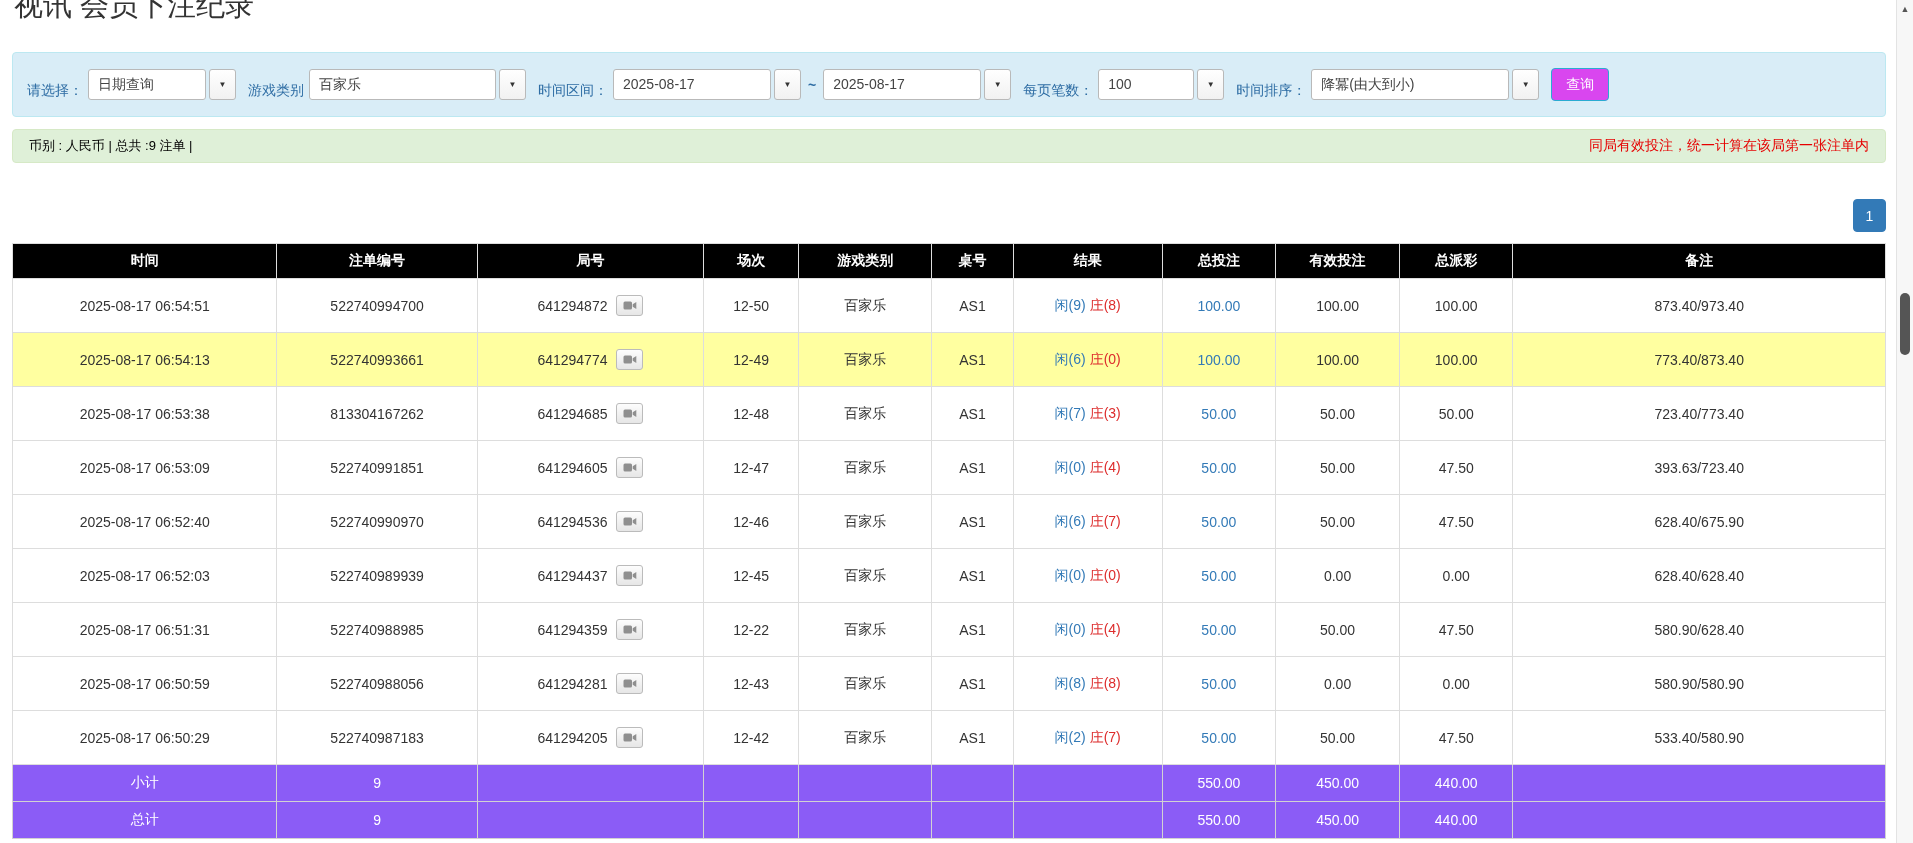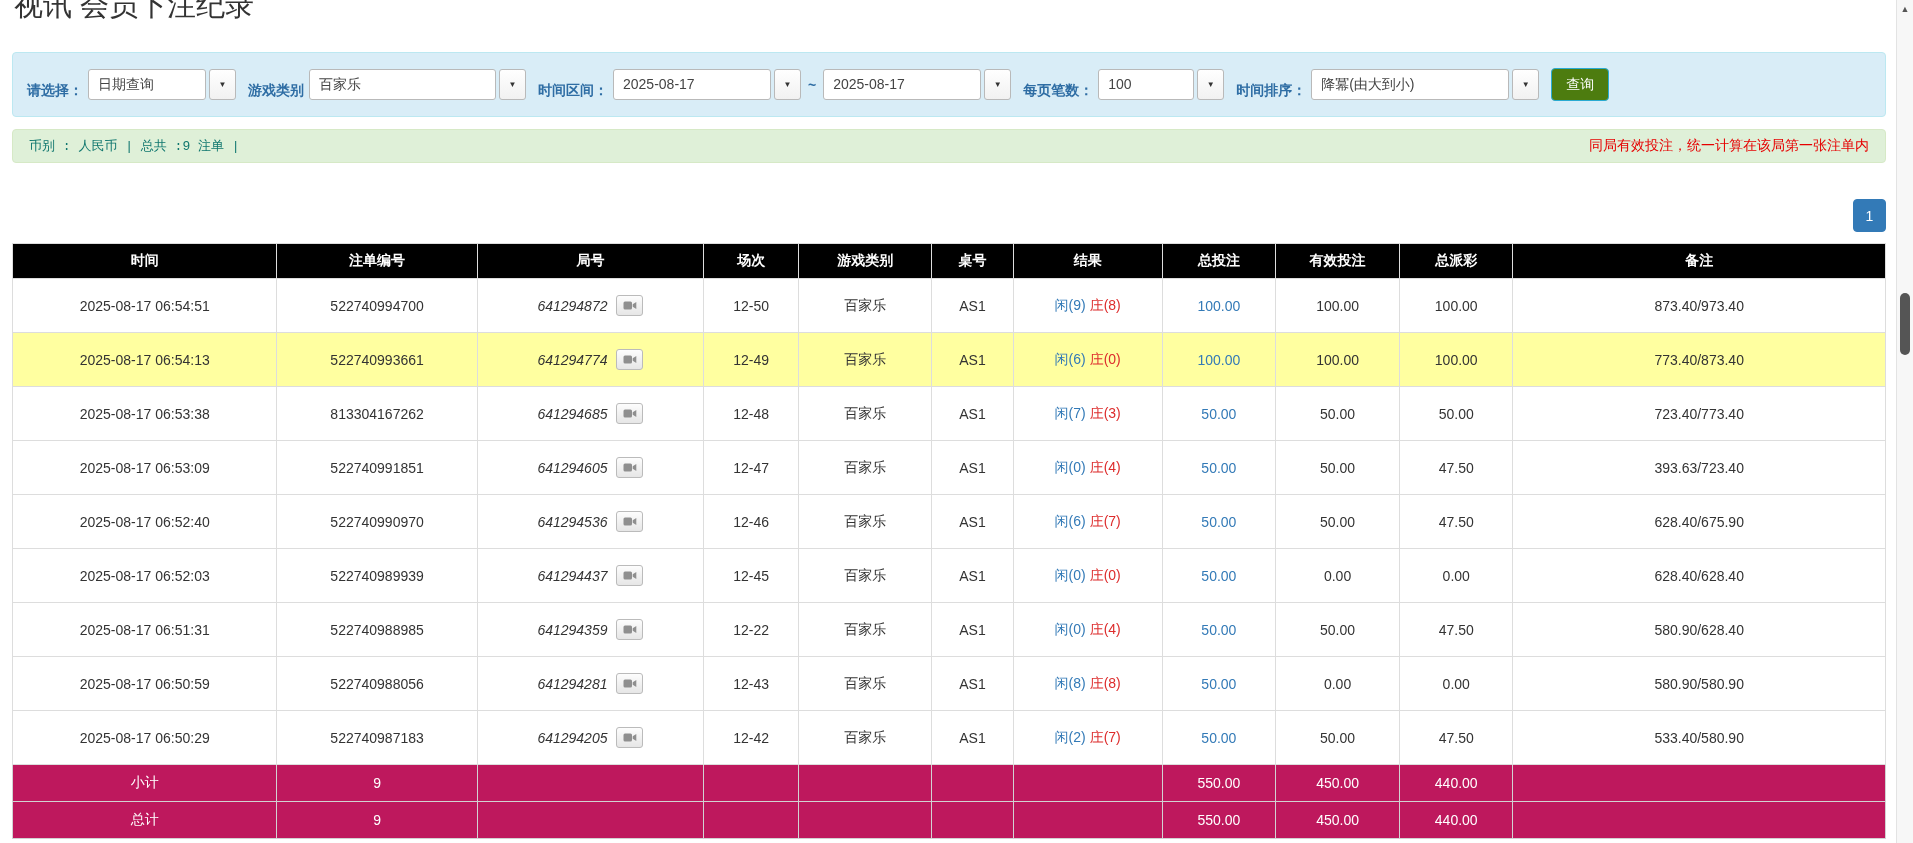--- a/index.html
+++ b/index.html
@@ -11,47 +11,47 @@
   }
   .content { position:absolute; left:12px; top:0; width:1874px; }
 
   h1.page-title { font-size:29px; font-weight:400; color:#333; margin:-14px 0 26px 2px; white-space:nowrap; }
 
   
   .filter-bar {
     background:#d9edf7; border:1px solid #bce8f1; border-radius:4px;
     height:65px; display:flex; align-items:center; padding:0 12px;
   }
-  .f-label { color:#2e6da4; font-weight:bold; font-size:14px; margin:12px 5px 0 12px; white-space:nowrap; }
+  .f-label { color:#2e6da4; font-weight:normal; font-size:14px; margin:12px 5px 0 12px; white-space:nowrap; }
   .f-label.first { margin-left:2px; }
   .combo { display:inline-flex; align-items:center; }
   .combo-value {
     height:31px; line-height:29px; background:#fff; border:1px solid #b9b9b9;
     border-radius:3px; padding:0 9px; font-size:14px; color:#444;
     white-space:nowrap; overflow:hidden; cursor:pointer;
   }
   .combo-caret {
     width:27px; height:31px; margin-left:3px; border:1px solid #b9b9b9; border-radius:3px;
     background:linear-gradient(#ffffff,#f1f1f1); display:flex; align-items:center; justify-content:center;
     font-size:8px; color:#333; cursor:pointer;
   }
   .w1{width:118px} .w2{width:187px} .w3{width:158px} .w4{width:96px} .w5{width:198px}
   .tilde { color:#2e6da4; font-weight:bold; margin:0 7px; }
   .search-btn {
-    margin-left:12px; height:33px; padding:2px 14px; background:#4d7c0f; color:#fff;
+    margin-left:12px; height:33px; padding:2px 14px; background:#d946ef; color:#fff;
     border:1px solid #2aabd2; border-radius:4px; font-size:14px; cursor:pointer;
     font-family:inherit;
   }
 
   
   .summary-bar {
     margin-top:12px; background:#dff0d8; border:1px solid #d6e9c6; border-radius:4px;
     height:34px; display:flex; align-items:center; justify-content:space-between; padding:0 16px;
   }
-  .summary-left { color:#0f766e; font-size:13px;font-family:Liberation Mono, monospace; }
+  .summary-left { color:#000000; font-size:13px; }
   .summary-right { color:#e60000; font-size:14px; }
 
   
   .pagination { display:flex; justify-content:flex-end; margin:36px 0 11px 0; }
   .page-btn {
     min-width:33px; height:33px; background:#337ab7; border:1px solid #337ab7;
     color:#fff; border-radius:4px; font-size:14px; cursor:pointer; font-family:inherit;
   }
 
   
@@ -61,27 +61,27 @@
     border:1px solid #ddd; text-align:center; padding:8px 4px;
   }
   table.records td {
     background:#fff; border:1px solid #ddd; height:54px; text-align:center;
     color:#333; padding:0 4px; white-space:nowrap; overflow:hidden;
   }
   tr.highlight td { background:#ffffa0; }
   .res-player { color:#337ab7; margin-right:4px; }
   .res-banker { color:#dd2c2c; }
   .bet-link { color:#337ab7; text-decoration:none; cursor:pointer; }
-  .round-wrap { display:inline-flex; align-items:center; justify-content:center;font-style:italic; }
+  .round-wrap { display:inline-flex; align-items:center; justify-content:center; }
   .round-icon {
     display:inline-flex; align-items:center; justify-content:center;
     width:27px; height:21px; margin-left:9px; border:1px solid #bbb; border-radius:3px;
     background:linear-gradient(#fdfdfd,#e6e6e6); cursor:pointer;
   }
-  tr.footer-row td { background:#be185d; color:#fff; height:37px; border:1px solid #d2d2d2; }
+  tr.footer-row td { background:#8b5cf6; color:#fff; height:37px; border:1px solid #d2d2d2; }
 
   
   .scrollbar { position:absolute; right:0; top:0; width:17px; height:843px; background:#f7f7f7; border-left:1px solid #e3e3e3; }
   .scroll-up { position:absolute; top:2px; left:0; width:16px; height:14px; text-align:center; font-size:9px; line-height:14px; color:#555; cursor:pointer; }
   .scroll-thumb { position:absolute; top:293px; left:3px; width:10px; height:62px; background:#555; border-radius:5px; cursor:pointer; }
 </style>
 </head>
 <body>
 
 <div class="content">

